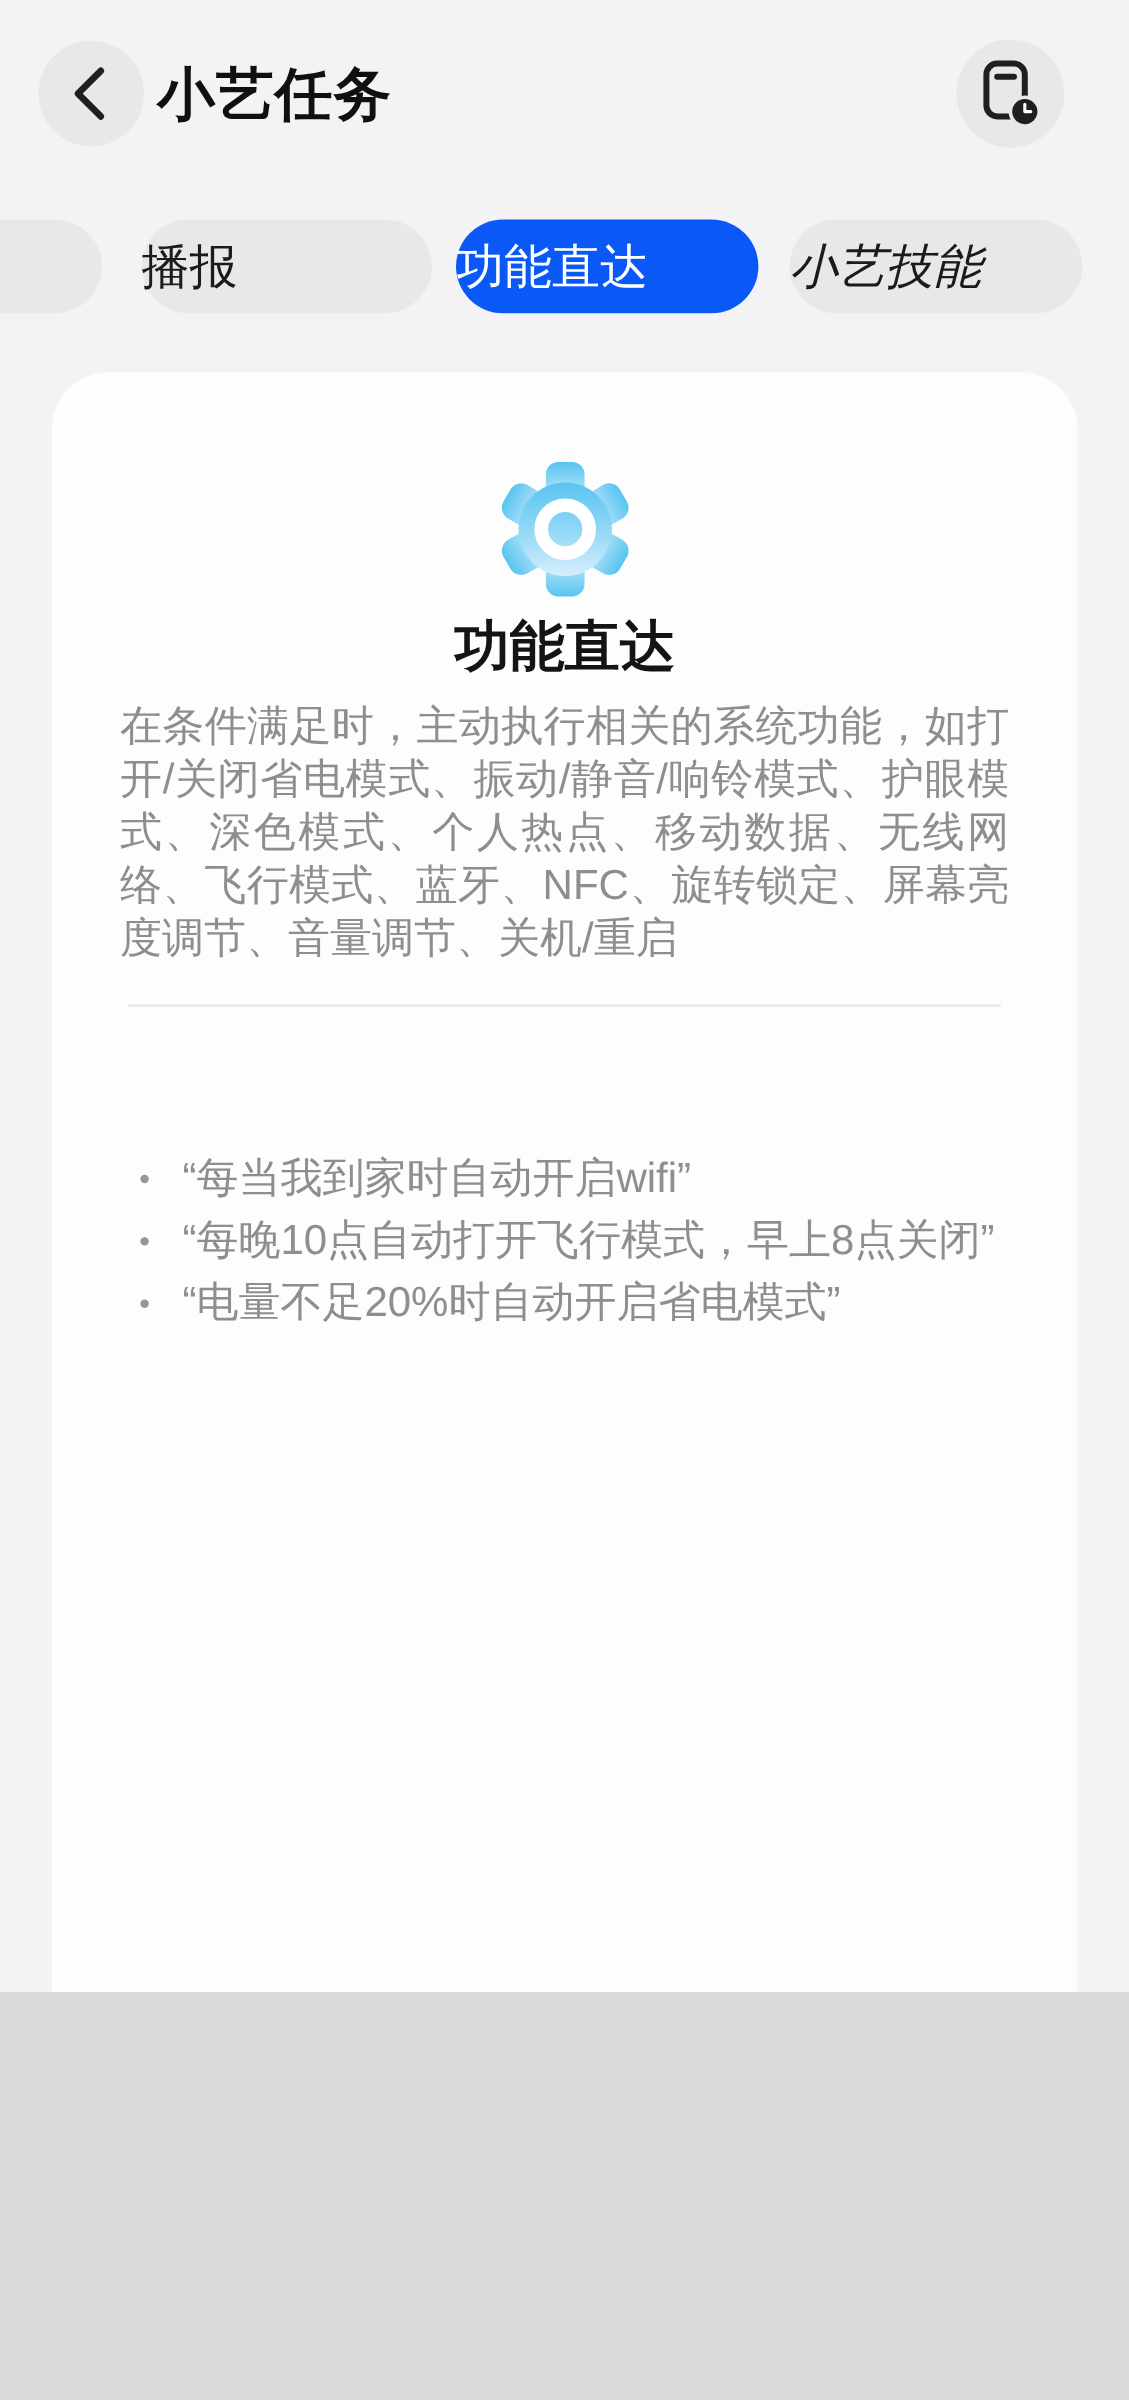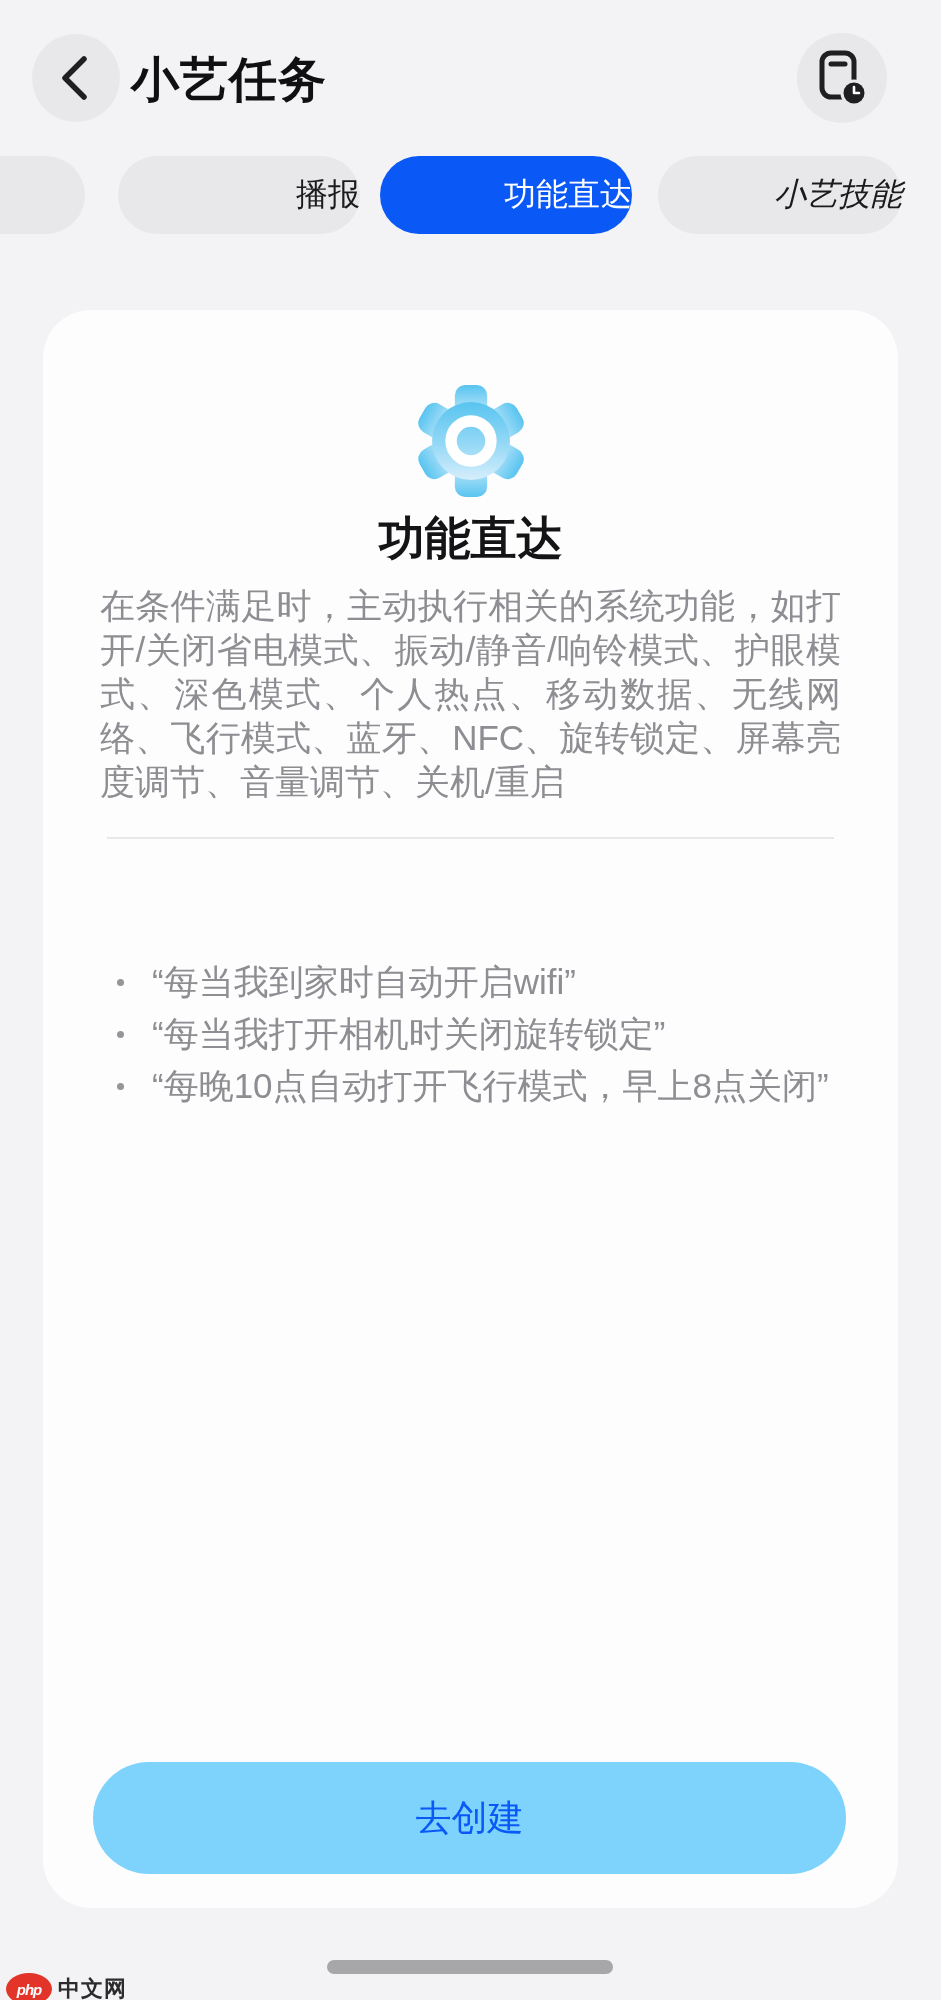--- a/index.html
+++ b/index.html
@@ -2,21 +2,21 @@
 <html><head>
 <meta charset="utf-8">
 <style>
   html,body{margin:0;padding:0;}
   body{
     font-family:"Liberation Sans","DejaVu Sans",sans-serif;
     background:#d9d9db;
   }
   #screen{
     position:relative;
-    width:941px;height:2000px;
+    width:941px;height:1660px;
     background:#f3f2f4;
     overflow:hidden;
     margin:0 auto;
   }
   
   .hdr-circle{
     position:absolute;
     width:88px;height:88px;border-radius:50%;
     background:#e8e8ea;
     display:flex;align-items:center;justify-content:center;
@@ -24,24 +24,24 @@
   }
   #back-btn{left:32px;top:34px;}
   #action-btn{left:797px;top:33px;width:90px;height:90px;}
   #page-title{
     position:absolute;left:131px;top:50px;
     font-size:48px;font-weight:700;color:#101012;
     letter-spacing:1px;line-height:60px;white-space:nowrap;
   }
   
   .tab-pill{
-    position:absolute;top:156px;height:78px;border-radius:39px;
+    position:absolute;top:183px;height:78px;border-radius:39px;
     background:#e8e8ea;color:#1b1b1d;
-    display:flex;align-items:center;justify-content:flex-end;
-    font-size:32px;cursor:pointer;white-space:nowrap;
+    display:flex;align-items:center;justify-content:flex-start;
+    font-size:40px;cursor:pointer;white-space:nowrap;
   }
   #tab-partial{left:-60px;width:145px;}
   #tab-broadcast{left:118px;width:242px;}
   #tab-shortcut{left:380px;width:252px;background:#0a59f7;color:#ffffff;font-weight:500;}
   #tab-skills{left:658px;width:244px;font-style:italic;}
   
   #card{
     position:absolute;left:43px;top:310px;
     width:855px;height:1598px;
     background:#fdfdfe;border-radius:48px;
@@ -191,22 +191,22 @@
 
     <div id="card-title">功能直达</div>
 
     <div id="card-desc">在条件满足时，主动执行相关的系统功能，如打开/关闭省电模式、振动/静音/响铃模式、护眼模式、深色模式、个人热点、移动数据、无线网络、飞行模式、蓝牙、NFC、旋转锁定、屏幕亮度调节、音量调节、关机/重启</div>
 
     <div id="card-divider"></div>
 
 
     <ul id="examples-list">
       <li>“每当我到家时自动开启wifi”</li>
-      <li>“每当我打开相机时关闭旋转锁定”</li>
       <li>“每晚10点自动打开飞行模式，早上8点关闭”</li>
+      <li>“电量不足20%时自动开启省电模式”</li>
     </ul>
 
     <button id="create-btn">
       <span>去创建</span>
     </button>
 
   </div>
 
   <div id="home-indicator"></div>
 

